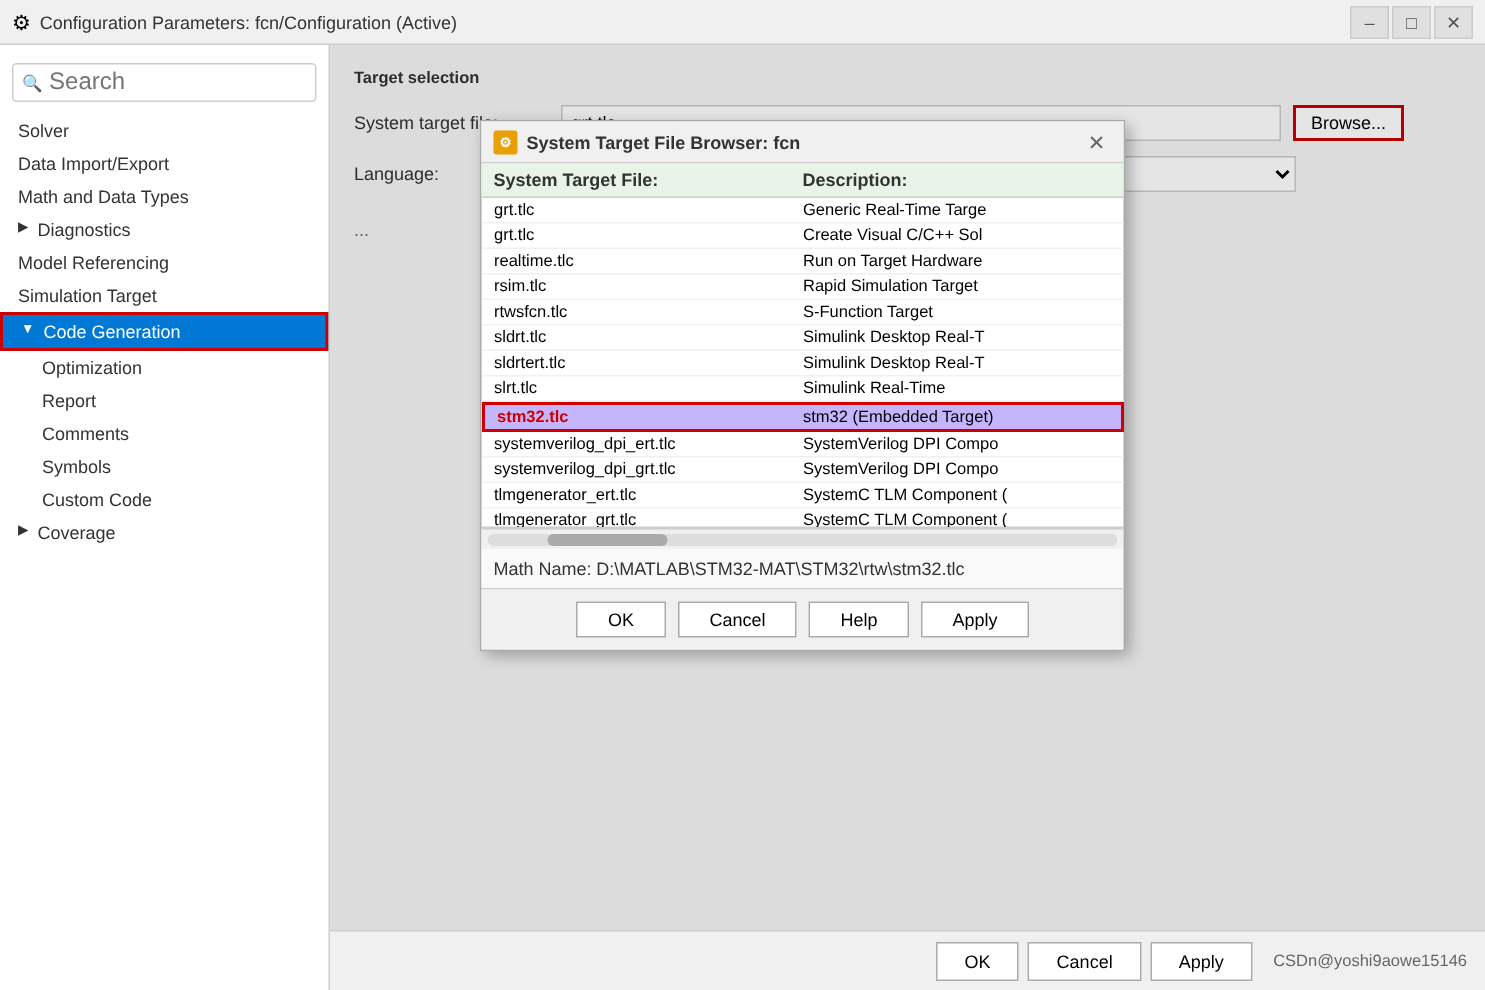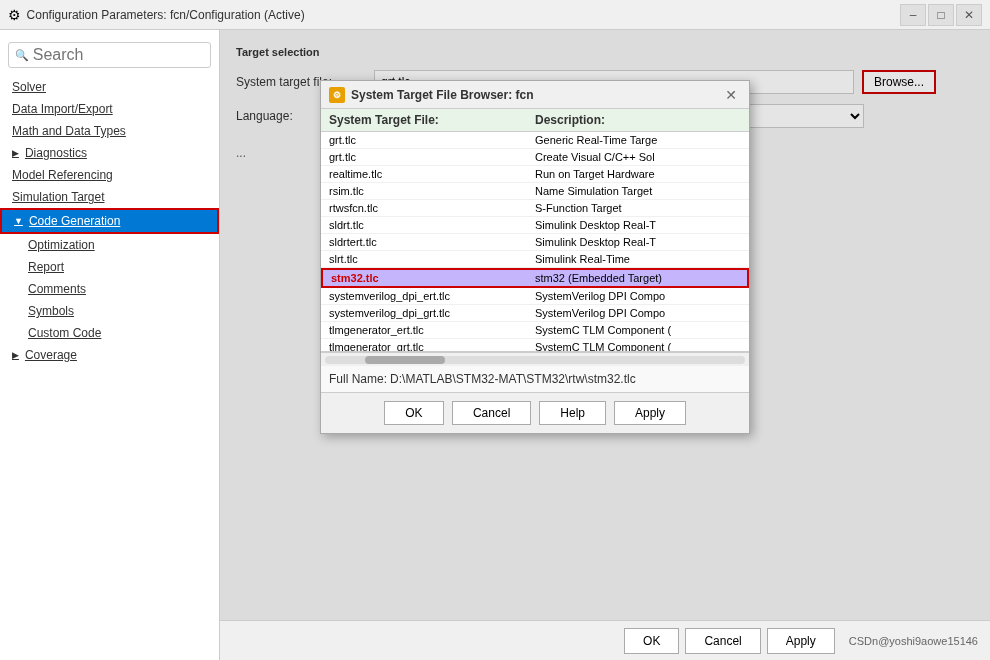--- a/index.html
+++ b/index.html
@@ -52,23 +52,22 @@
       background: white;
     }
     .search-icon { color: #888; font-size: 11px; }
     .search-input { border: none; outline: none; font-size: 16px; width: 100%; color: #666; background: transparent; }
 
     .sidebar-item {
       padding: 4px 12px;
       cursor: pointer;
       color: #333;
       display: flex;
-      align-items: center;
+      align-items: flex-start;
       gap: 4px;
-      text-decoration: underline;
     }
     .sidebar-item.active-outline {
       border: 2px solid #cc0000;
       background: #0078d4;
       color: white;
     }
     .sidebar-item.expandable::before { content: '▶'; font-size: 9px; margin-right: 2px; }
     .sidebar-sub { padding-left: 28px; }
 
     
@@ -361,21 +360,21 @@
               <div class="modal-row">
                 <span>grt.tlc</span>
                 <span>Create Visual C/C++ Sol</span>
               </div>
               <div class="modal-row">
                 <span>realtime.tlc</span>
                 <span>Run on Target Hardware</span>
               </div>
               <div class="modal-row">
                 <span>rsim.tlc</span>
-                <span>Name Simulation Target</span>
+                <span>Rapid Simulation Target</span>
               </div>
               <div class="modal-row">
                 <span>rtwsfcn.tlc</span>
                 <span>S-Function Target</span>
               </div>
               <div class="modal-row">
                 <span>sldrt.tlc</span>
                 <span>Simulink Desktop Real-T</span>
               </div>
               <div class="modal-row">
@@ -408,21 +407,21 @@
               </div>
             </div>
 
           <div class="horizontal-scrollbar">
             <div class="scroll-track">
               <div class="scroll-thumb"></div>
             </div>
           </div>
 
           <div class="modal-fullname">
-            <span>Full Name:</span>
+            <span>Math Name:</span>
             <span>D:\MATLAB\STM32-MAT\STM32\rtw\stm32.tlc</span>
           </div>
 
           <div class="modal-footer">
             <button class="modal-btn">OK</button>
             <button class="modal-btn">Cancel</button>
             <button class="modal-btn">Help</button>
             <button class="modal-btn">Apply</button>
           </div>
         </div>

